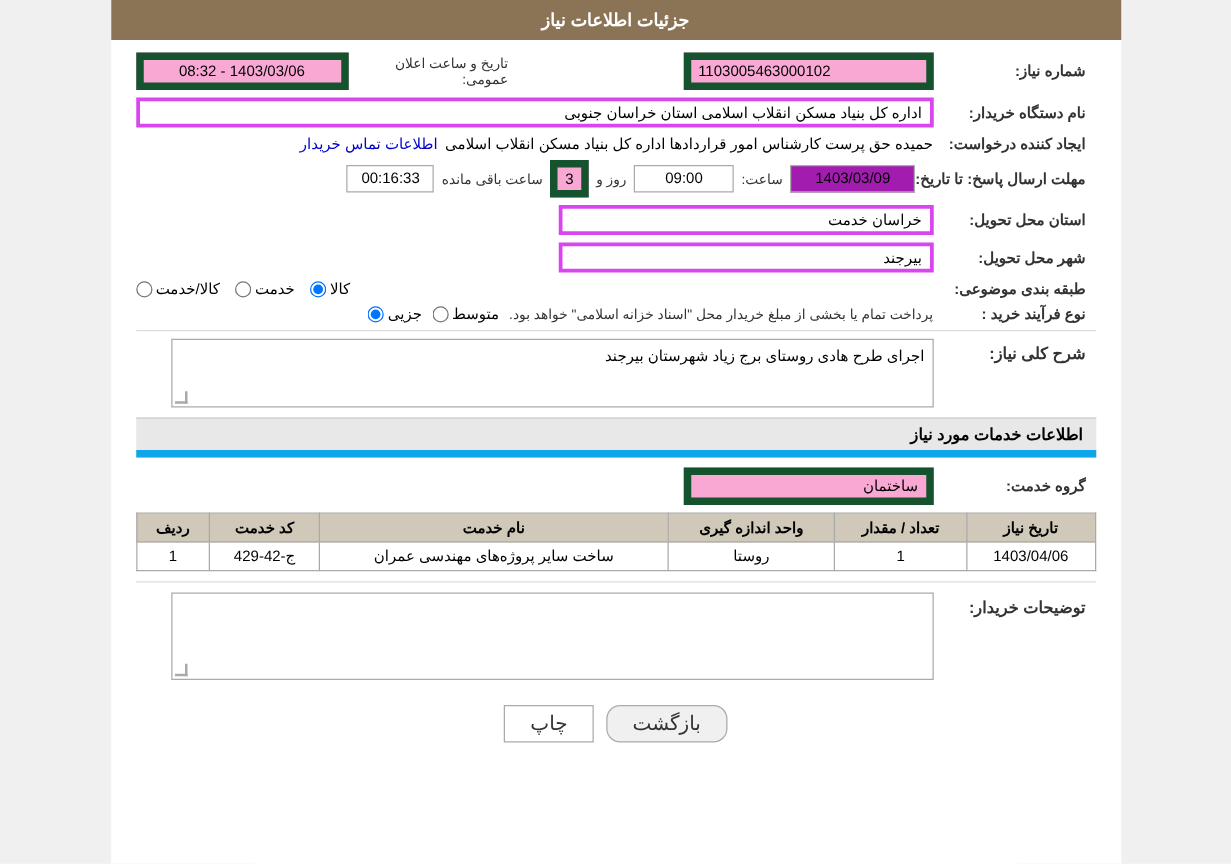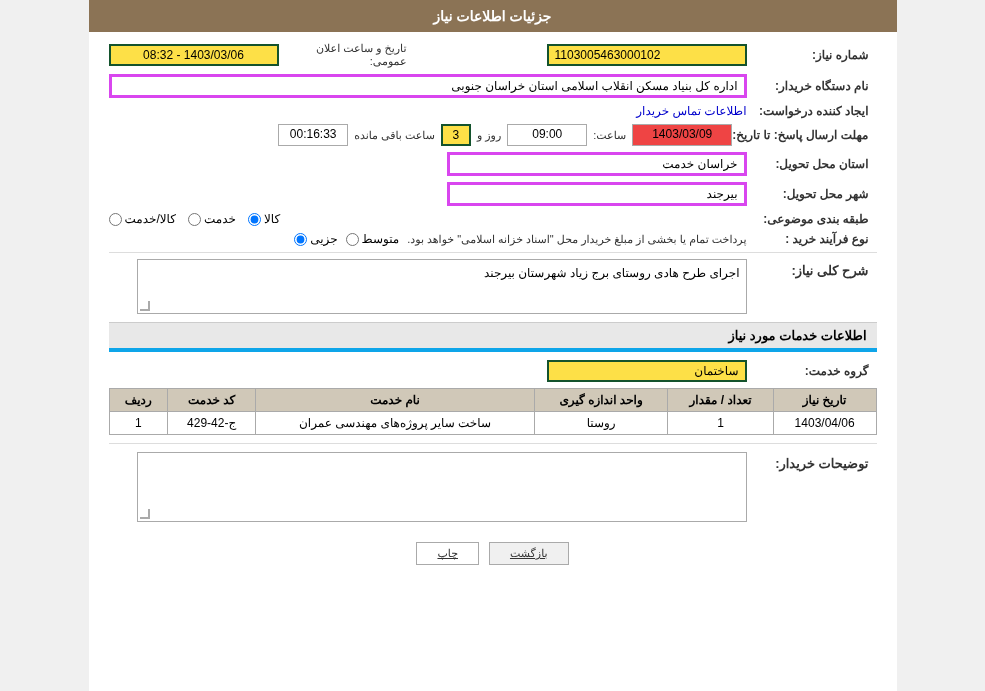--- a/index.html
+++ b/index.html
@@ -37,42 +37,42 @@
       font-weight: bold;
       min-width: 130px;
       text-align: right;
       padding-right: 8px;
       flex-shrink: 0;
     }
     .value-cell {
       flex: 1;
     }
     .input-box {
-      border: 2px solid #14532d;
-      background: #fde047;
+      border: 6px solid #14532d;
+      background: #f9a8d4;
       padding: 2px 6px;
       min-height: 20px;
       display: inline-block;
     }
     .input-full {
       width: 100%;
       border: 3px solid #d946ef;
       background: #fff;
       padding: 2px 6px;
       min-height: 22px;
       display: block;
     }
     .row-flex {
       display: flex;
       align-items: center;
       gap: 6px;
     }
     .date-input {
       border: 1px solid #aaa;
-      background: #ef4444;
+      background: #a21caf;
       padding: 2px 6px;
       min-height: 22px;
       text-align: center;
       display: inline-block;
       min-width: 100px;
     }
     .time-input {
       border: 1px solid #aaa;
       background: #fff;
       padding: 2px 6px;
@@ -139,21 +139,21 @@
       align-items: center;
       gap: 8px;
     }
     .purchase-note {
       color: #333;
       font-size: 11px;
     }
     .section-title {
       background: #e8e8e8;
       border-top: 1px solid #ccc;
-      border-bottom: 4px solid #0ea5e9;
+      border-bottom: 6px solid #0ea5e9;
       padding: 5px 10px;
       font-weight: bold;
       font-size: 13px;
       margin: 8px 0;
       text-align: right;
     }
     .services-table {
       width: 100%;
       border-collapse: collapse;
       margin-top: 4px;
@@ -177,31 +177,31 @@
       display: flex;
       justify-content: center;
       gap: 10px;
       margin-top: 20px;
       margin-bottom: 20px;
     }
     .btn {
       padding: 4px 20px;
       border: 1px solid #aaa;
       cursor: pointer;
-      font-size: 11px;
+      font-size: 16px;
       font-family: Tahoma, Arial, sans-serif;
-      text-decoration: underline;
     }
     .btn-print {
       background: #fff;
       color: #333;
     }
     .btn-back {
       background: #f0f0f0;
       color: #333;
+      border-radius: 11px;
     }
     .watermark-area {
       position: relative;
       margin-left: 28px;
     }
     .description-wrapper {
       position: relative;
       border: 1px solid #aaa;
       padding: 6px;
       min-height: 55px;
@@ -257,20 +257,21 @@
     <div class="info-row">
       <div class="label-cell">نام دستگاه خریدار:</div>
       <div class="value-cell">
         <div class="input-full">اداره کل بنیاد مسکن انقلاب اسلامی استان خراسان جنوبی</div>
       </div>
     </div>
 
     <div class="info-row">
       <div class="label-cell">ایجاد کننده درخواست:</div>
       <div class="value-cell row-flex">
+        <span>حمیده حق پرست کارشناس امور قراردادها اداره کل بنیاد مسکن انقلاب اسلامی</span>
         <a class="link-blue" href="#">اطلاعات تماس خریدار</a>
       </div>
     </div>
 
     <div class="deadline-row">
       <div class="label-cell">مهلت ارسال پاسخ: تا تاریخ:</div>
       <div class="deadline-fields">
         <div class="date-input">1403/03/09</div>
         <span class="small-label">ساعت:</span>
         <div class="time-input">09:00</div>

